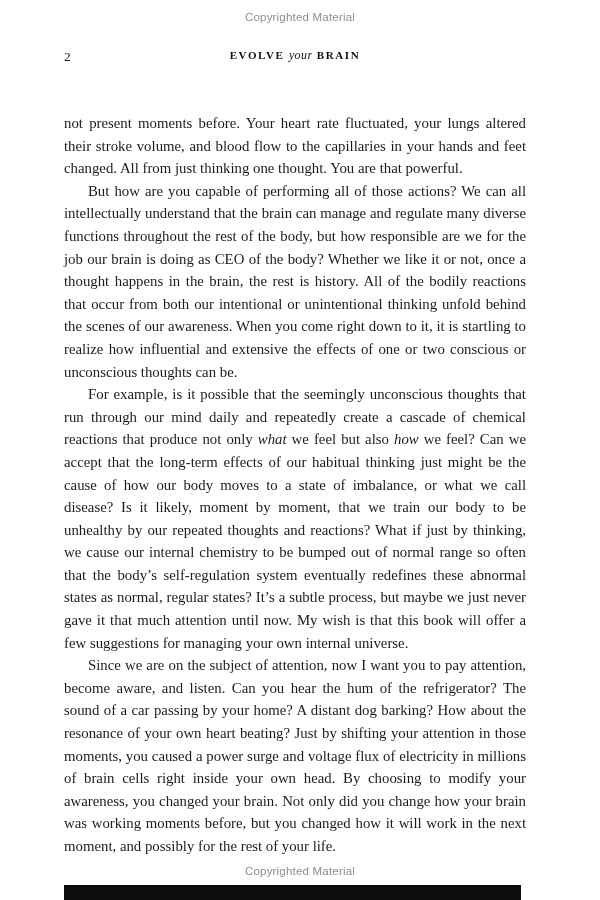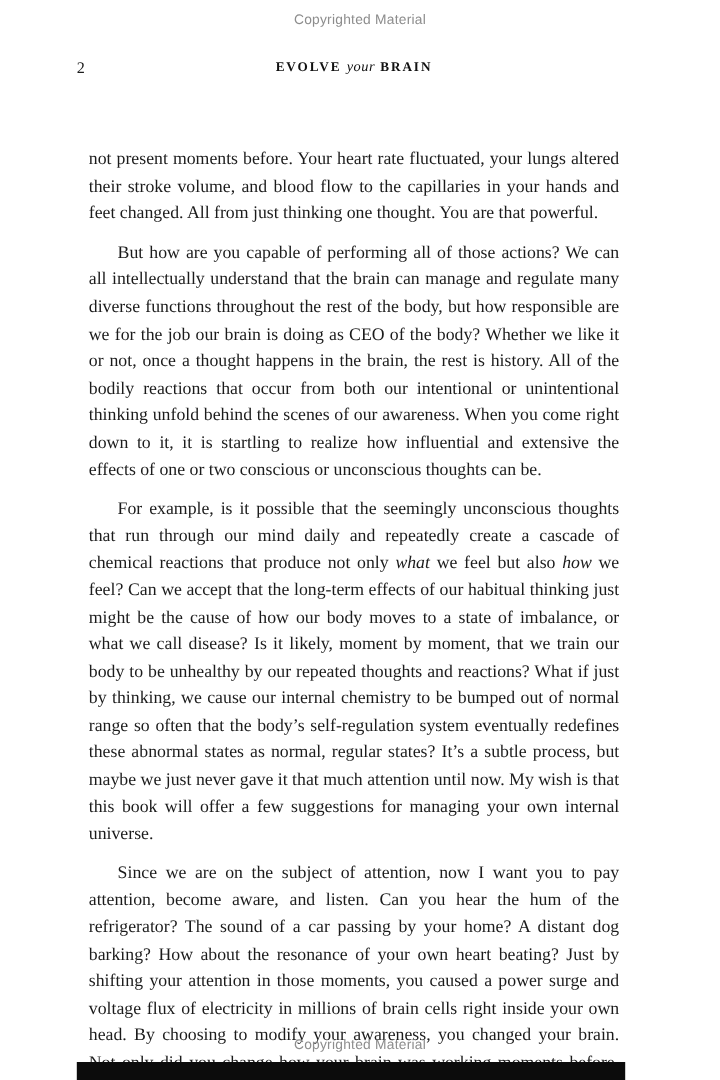--- a/index.html
+++ b/index.html
@@ -60,21 +60,21 @@
   .body-text {
     position: absolute;
     top: 112px;
     left: 64px;
     right: 74px;
     text-align: justify;
     font-size: 14.8px;
     line-height: 22.6px;
     color: #1b1b1b;
   }
-  .para { margin: 10px; }
+  .para { margin: 0; }
   .para.indent { text-indent: 24px; font-family: Liberation Serif, serif; }
   .italic { font-style: italic; }
   .bottom-bar {
     position: absolute;
     left: 64px;
     bottom: 0;
     width: 457px;
     height: 15px;
     background: #0c0c0c;
   }

